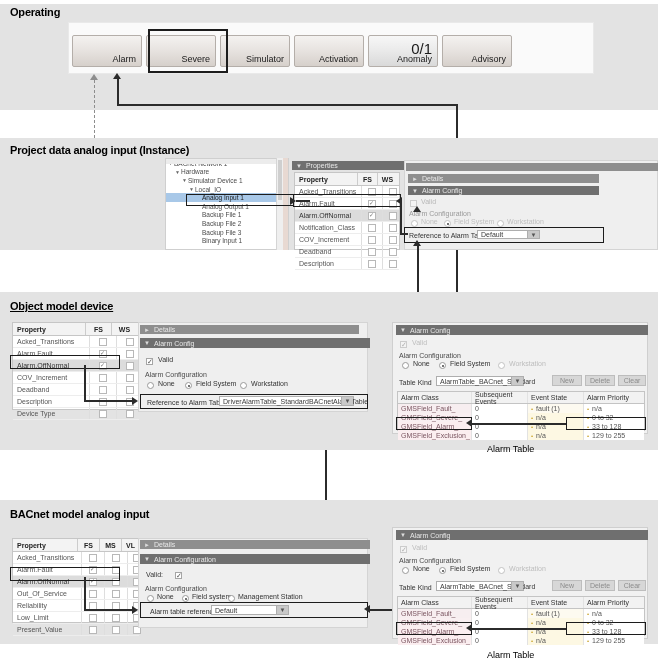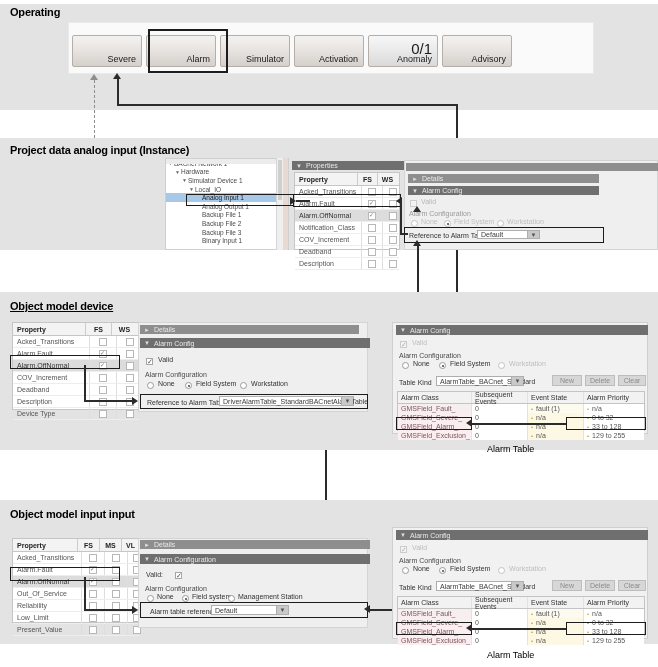--- a/index.html
+++ b/index.html
@@ -95,25 +95,25 @@
 </style>
 </head>
 <body>
 
 <div class="panel" id="operating-panel"></div>
 <div class="panel-title" id="operating-title">Operating</div>
 <div id="opbar"></div>
 <div id="opbtn-row">
   <div class="opbtn">
     <span class="count"></span>
-    <span class="lbl">Severe</span>
+    <span class="lbl">Alarm</span>
   </div>
   <div class="opbtn">
     <span class="count"></span>
-    <span class="lbl">Alarm</span>
+    <span class="lbl">Severe</span>
   </div>
   <div class="opbtn">
     <span class="count"></span>
     <span class="lbl">Simulator</span>
   </div>
   <div class="opbtn">
     <span class="count"></span>
     <span class="lbl">Activation</span>
   </div>
   <div class="opbtn anomaly">
@@ -511,21 +511,21 @@
       </div>
     </div>
   </div>
 <div class="hl" style="left:396px;top:417px;width:76px;height:13px;"></div>
 <div class="hl" style="left:566px;top:417px;width:80px;height:13px;"></div>
 <div class="ln lnh" style="left:472px;top:423px;width:94px;"></div>
 <div class="arrowleft" style="left:466px;top:419px;"></div>
 <div class="cap" style="left:487px;top:444px;">Alarm Table</div>
 
 <div class="panel" style="left:0;top:500px;width:658px;height:144px;"></div>
-<div class="panel-title" style="left:10px;top:508px;">Object model input input</div>
+<div class="panel-title" style="left:10px;top:508px;">BACnet model analog input</div>
 
 <div class="propgrid" id="omai-propgrid" style="left:12px;top:538px;width:128px;height:85px;">
     <div class="ghdr">
       <div style="padding-left: 4px; width: 64px; box-sizing: border-box;">Property</div>
       <div style="border-left: 1px solid rgb(204, 204, 204); justify-content: center; display: flex; align-items: center; height: 100%; width: 22px; box-sizing: border-box;">FS</div>
       <div style="border-left: 1px solid rgb(204, 204, 204); justify-content: center; display: flex; align-items: center; height: 100%; width: 22px; box-sizing: border-box;">MS</div>
       <div style="border-left: 1px solid rgb(204, 204, 204); justify-content: center; display: flex; align-items: center; height: 100%; width: 18px; box-sizing: border-box;">VL</div>
     </div>
     <div class="grow">
       <div class="cname" style="width: 64px;">Acked_Transitions</div>

